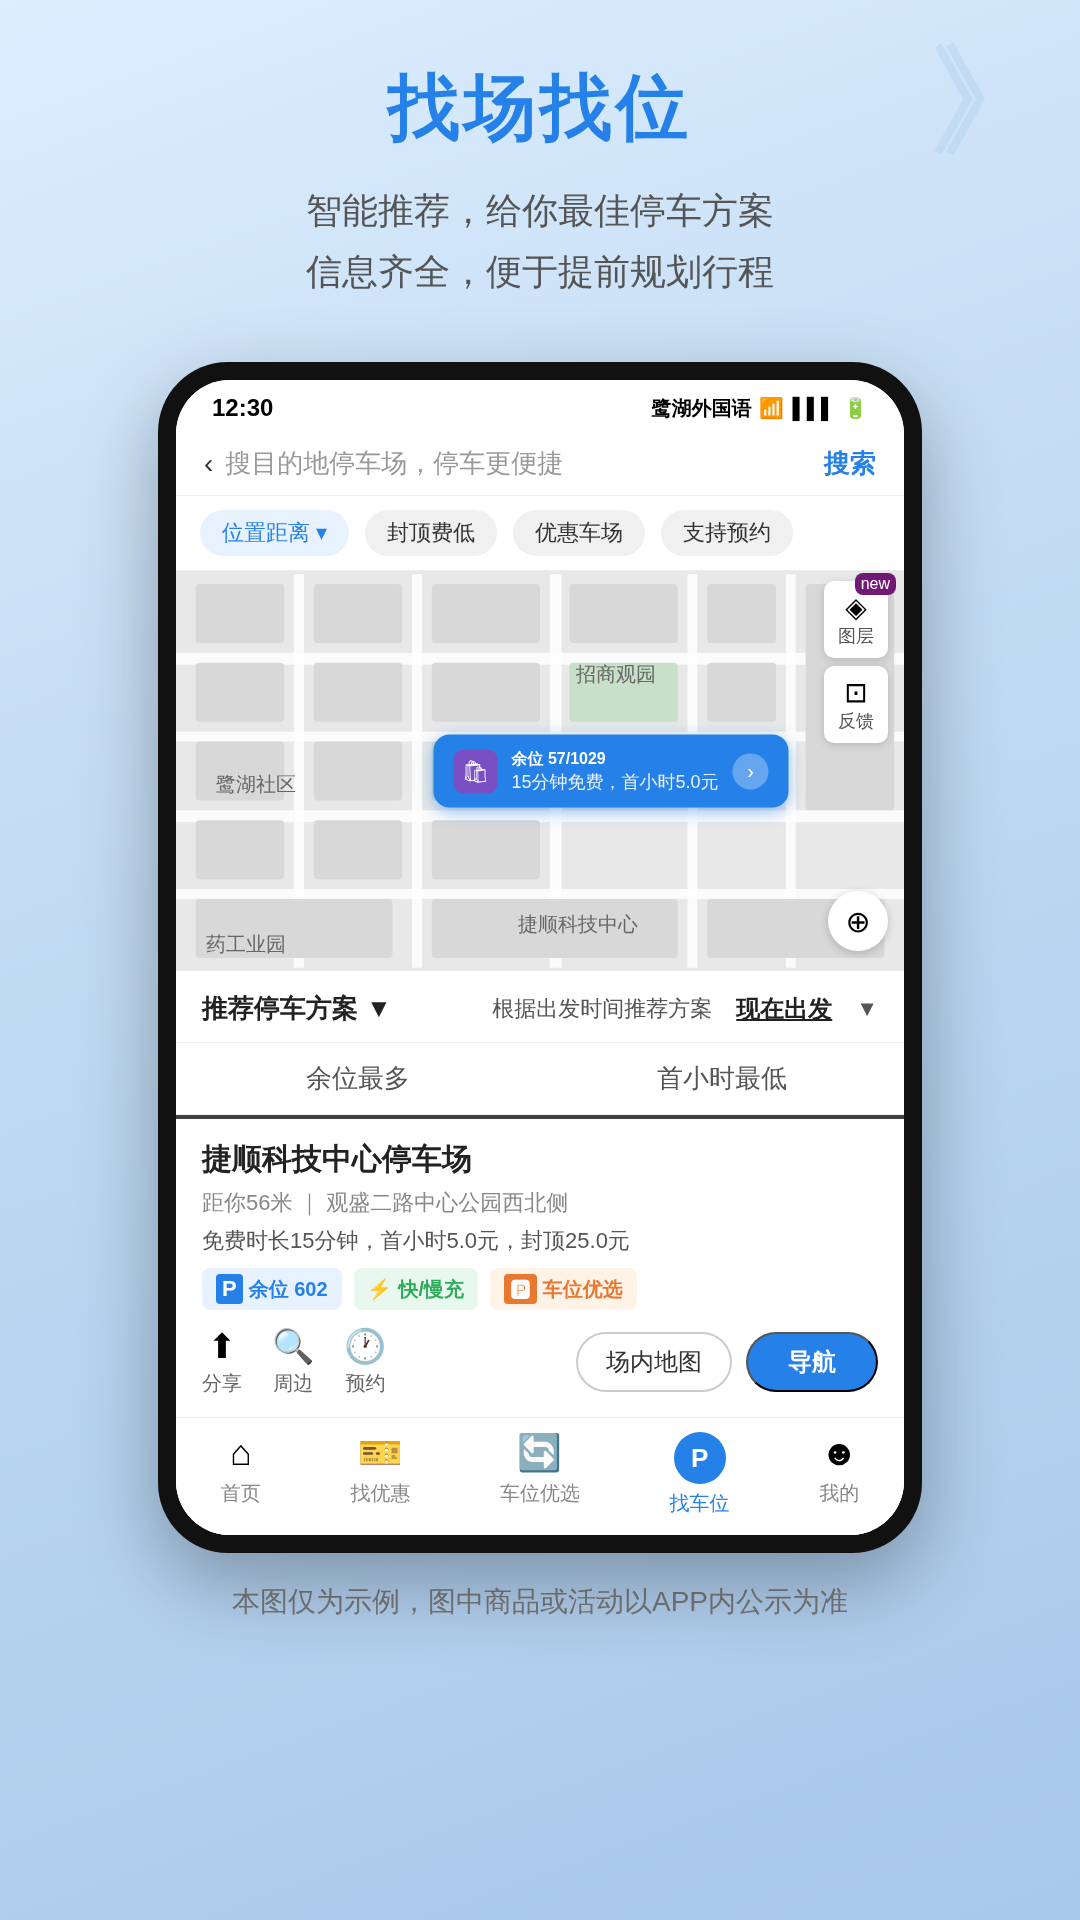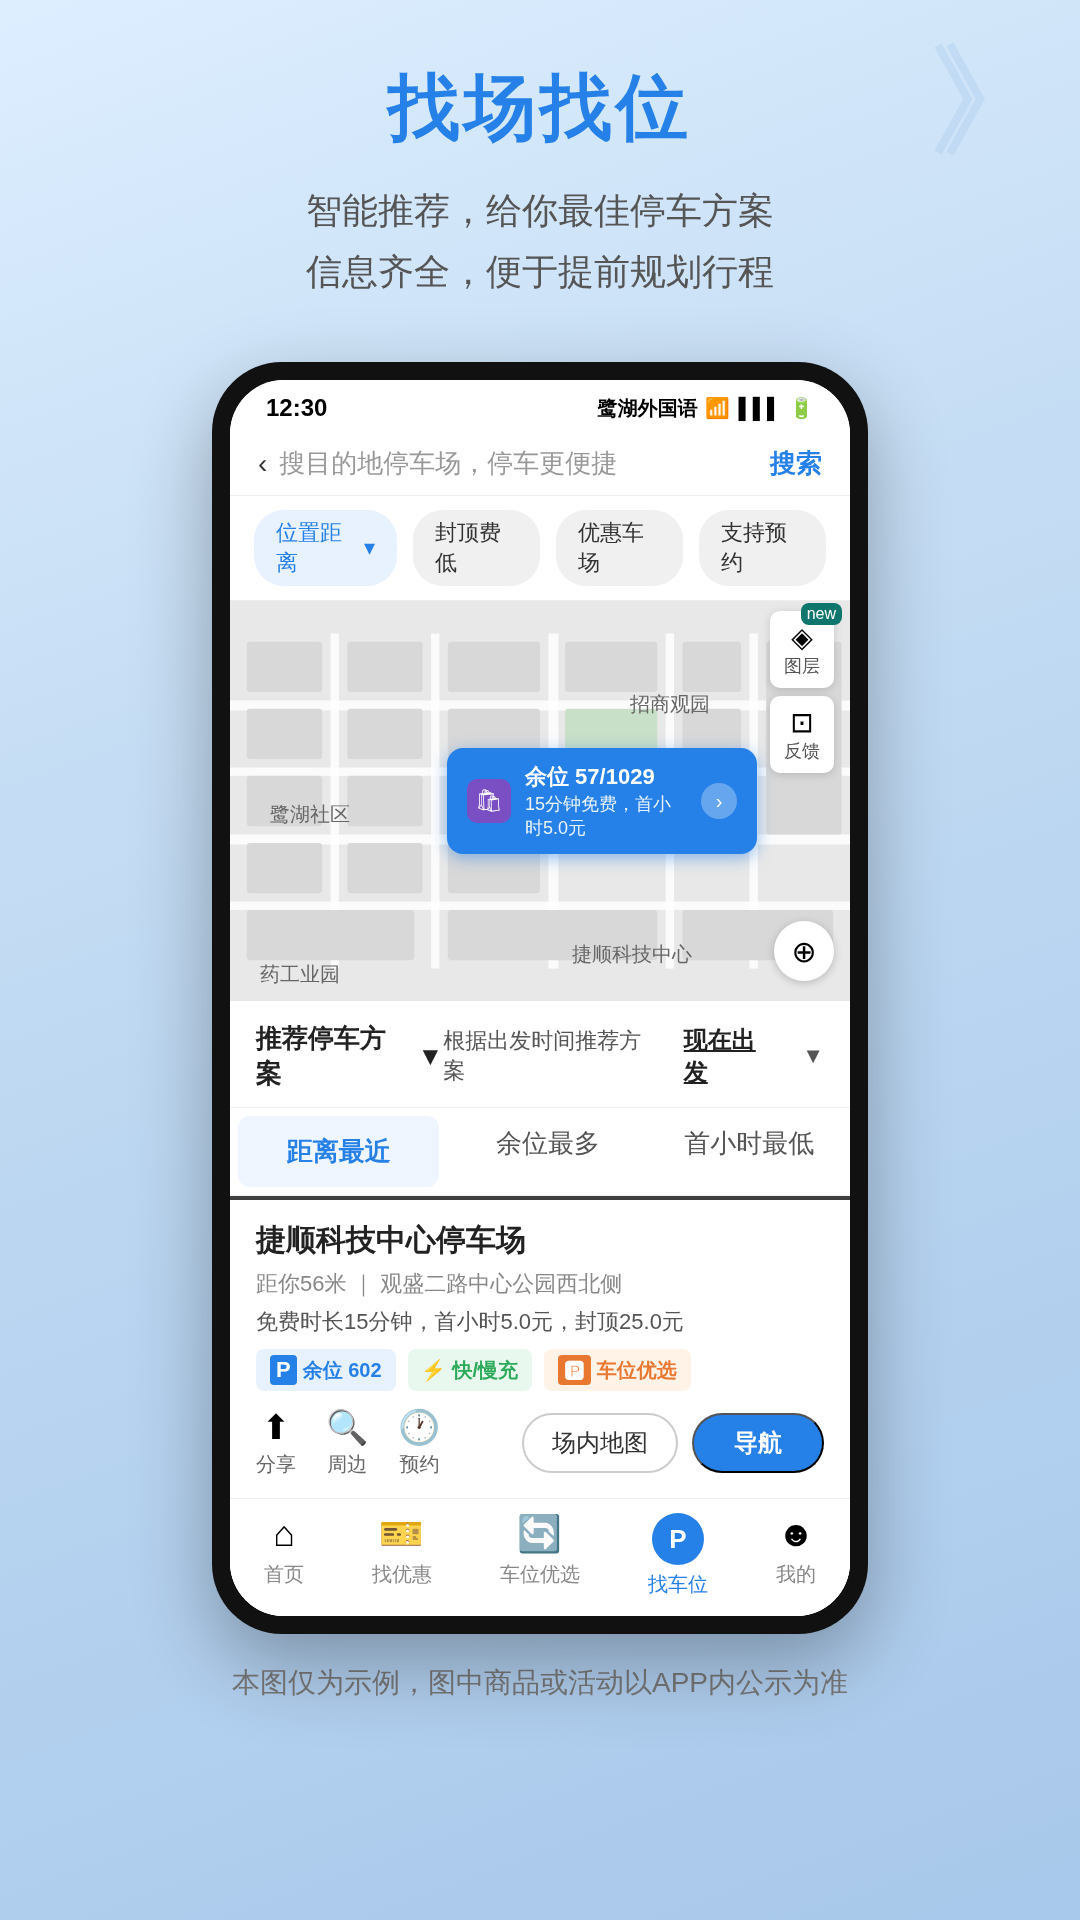--- a/index.html
+++ b/index.html
@@ -41,21 +41,21 @@
     }
 
     
     .phone-wrapper {
       display: flex;
       justify-content: center;
       margin: 30px auto 0;
       padding: 0 60px;
     }
     .phone-mockup {
-      width: 656px;
+      width: 764px;
       background: #111;
       border-radius: 70px;
       padding: 18px;
       box-shadow: 0 30px 80px rgba(0,0,0,0.3);
       position: relative;
     }
     .phone-screen {
       background: #f5f5f5;
       border-radius: 54px;
       overflow: hidden;
@@ -155,21 +155,21 @@
       padding: 10px 14px;
       text-align: center;
       box-shadow: 0 2px 8px rgba(0,0,0,0.15);
     }
     .map-btn-icon { font-size: 28px; display: block; }
     .map-btn-label { font-size: 18px; color: #555; display: block; }
     .new-badge {
       position: absolute;
       top: -8px;
       right: -8px;
-      background: #0f766e;
+      background: #701a75;
       color: white;
       font-size: 16px;
       border-radius: 8px;
       padding: 2px 6px;
     }
 
     
     .location-btn {
       position: absolute;
       right: 16px;
@@ -205,21 +205,21 @@
       background: #7b4fc4;
       border-radius: 10px;
       width: 44px;
       height: 44px;
       display: flex;
       align-items: center;
       justify-content: center;
       font-size: 22px;
     }
     .popup-content { flex: 1; }
-    .popup-title { font-size: 22px; font-weight: 700; }
+    .popup-title { font-size: 16px; font-weight: 700; }
     .popup-sub { font-size: 18px; opacity: 0.9; }
     .popup-arrow {
       background: rgba(255,255,255,0.3);
       border-radius: 50%;
       width: 36px;
       height: 36px;
       display: flex;
       align-items: center;
       justify-content: center;
       font-size: 20px;
@@ -534,23 +534,20 @@
             <span>▼</span>
           </div>
           <div class="rec-right">
             <span>根据出发时间推荐方案</span>
             <span class="highlight">现在出发</span>
             <span>▼</span>
           </div>
         </div>
 
         <div class="sort-tabs">
-          <div class="sort-tab active">
-            <span>距离最近</span>
-          </div>
           <div class="sort-tab">
             <span>余位最多</span>
           </div>
           <div class="sort-tab">
             <span>首小时最低</span>
           </div>
         </div>
 
         <div class="parking-card">
           <div class="parking-card-title">捷顺科技中心停车场</div>

